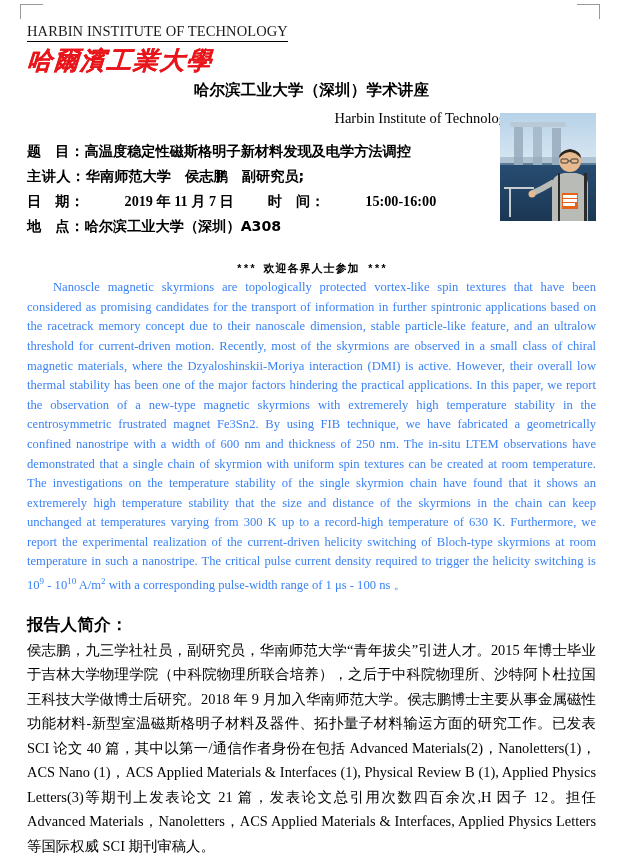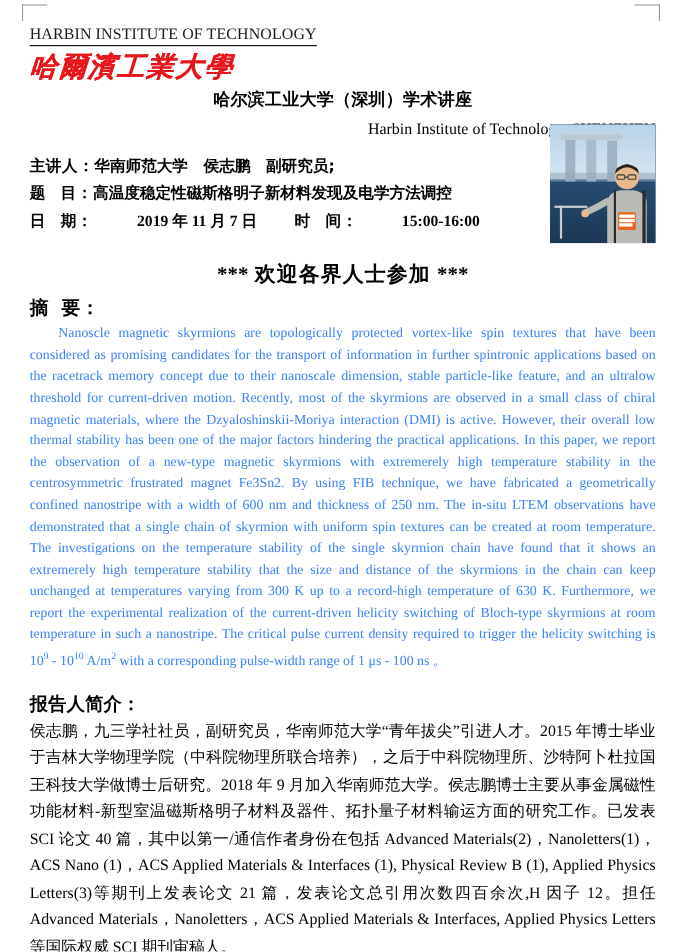--- a/index.html
+++ b/index.html
@@ -112,23 +112,23 @@
     overflow: hidden;
     border: 0;
     background: #2b4f77;
   }
   .photo svg { display: block; }
 
   
   .welcome {
     text-align: center;
     margin-top: 22px;
-    font-family: Liberation Serif, serif;
-    font-weight: bold;
-    font-size: 19px;
+    font-family: Liberation Mono, monospace;
+    font-weight: bold;
+    font-size: 11px;
     letter-spacing: 1px;
   }
   .welcome .stars { letter-spacing: 0px; }
 
   
   .sec-heading {
     font-family: "DejaVu Sans", sans-serif;
     font-weight: bold;
     font-size: 17px;
     margin-top: 6px;
@@ -183,42 +183,42 @@
     <div class="letterhead-en">HARBIN INSTITUTE OF TECHNOLOGY</div>
     <div class="letterhead-cn">哈爾濱工業大學</div>
   </div>
 
   <div class="title-cn">哈尔滨工业大学（深圳）学术讲座</div>
   <div class="title-en">Harbin Institute of Technology, SHENZHEN</div>
 
   <div class="info-block">
 
     <div class="info-row">
+      <span class="info-label spread">题</span><span class="info-label">目：</span><span class="info-value">高温度稳定性磁斯格明子新材料发现及电学方法调控</span>
+    </div>
+
+    <div class="info-row">
       <span class="info-label">主讲人：</span><span class="info-value">华南师范大学　侯志鹏　副研究员;</span>
     </div>
 
     <div class="info-row">
-      <span class="info-label spread">题</span><span class="info-label">目：</span><span class="info-value">高温度稳定性磁斯格明子新材料发现及电学方法调控</span>
-    </div>
-
-    <div class="info-row">
       <span class="info-label spread">日</span><span class="info-label">期：</span><span class="info-value serif">2019 年 11 月 7 日</span><span class="gap-lg"></span><span class="info-label spread">时</span><span class="info-label">间：</span><span class="info-value serif">15:00-16:00</span>
     </div>
 
+    <div class="info-row">
+      <span class="info-label spread">地</span><span class="info-label">点：</span><span class="info-value">哈尔滨工业大学（深圳）A308</span>
+    </div>
   </div>
 
   <div class="welcome">
     <span class="stars">***</span>
     <span>欢迎各界人士参加</span>
     <span class="stars">***</span>
   </div>
 
-  <div class="sec-heading">
-    <span class="spaced">摘</span><span>要：</span>
-  </div>
 
   <div class="abstract"><span>Nanoscle magnetic skyrmions are topologically protected vortex-like spin textures that have been considered as promising candidates for the transport of information in further spintronic applications based on the racetrack memory concept due to their nanoscale dimension, stable particle-like feature, and an ultralow threshold for current-driven motion. Recently, most of the skyrmions are observed in a small class of chiral magnetic materials, where the Dzyaloshinskii-Moriya interaction (DMI) is active. However, their overall low thermal stability has been one of the major factors hindering the practical applications. In this paper, we report the observation of a new-type magnetic skyrmions with extremerely high temperature stability in the centrosymmetric frustrated magnet Fe3Sn2. By using FIB technique, we have fabricated a geometrically confined nanostripe with a width of 600 nm and thickness of 250 nm. The in-situ LTEM observations have demonstrated that a single chain of skyrmion with uniform spin textures can be created at room temperature. The investigations on the temperature stability of the single skyrmion chain have found that it shows an extremerely high temperature stability that the size and distance of the skyrmions in the chain can keep unchanged at temperatures varying from 300 K up to a record-high temperature of 630 K. Furthermore, we report the experimental realization of the current-driven helicity switching of Bloch-type skyrmions at room temperature in such a nanostripe. The critical pulse current density required to trigger the helicity switching is </span><span>10</span><sup>9</sup><span> - </span><span>10</span><sup>10</sup><span> A/m</span><sup>2</sup><span> with a corresponding pulse-width range of 1 μs - 100 ns 。</span></div>
 
   <div class="bio-heading">报告人简介：</div>
   <div class="bio"><span class="lat">侯志鹏，九三学社社员，副研究员，华南师范大学“青年拔尖”引进人才。2015 年博士毕业于吉林大学物理学院（中科院物理所联合培养），之后于中科院物理所、沙特阿卜杜拉国王科技大学做博士后研究。2018 年 9 月加入华南师范大学。侯志鹏博士主要从事金属磁性功能材料-新型室温磁斯格明子材料及器件、拓扑量子材料输运方面的研究工作。已发表 SCI 论文 40 篇，其中以第一/通信作者身份在包括 Advanced Materials(2)，Nanoletters(1)，ACS Nano (1)，ACS Applied Materials &amp; Interfaces (1), Physical Review B (1), Applied Physics Letters(3)等期刊上发表论文 21 篇，发表论文总引用次数四百余次,H 因子 12。担任 Advanced Materials，Nanoletters，ACS Applied Materials &amp; Interfaces, Applied Physics Letters 等国际权威 SCI 期刊审稿人。</span></div>
 
 </div>
 
 <div class="photo">
   <svg width="96" height="108" viewBox="0 0 96 108">

